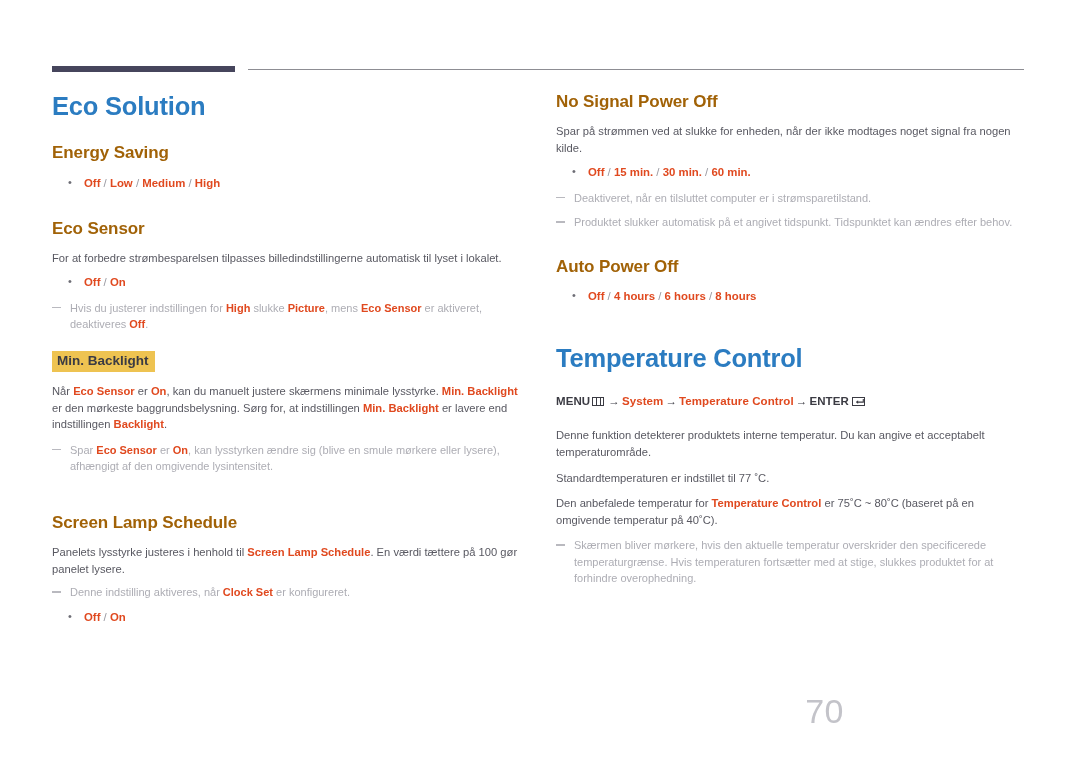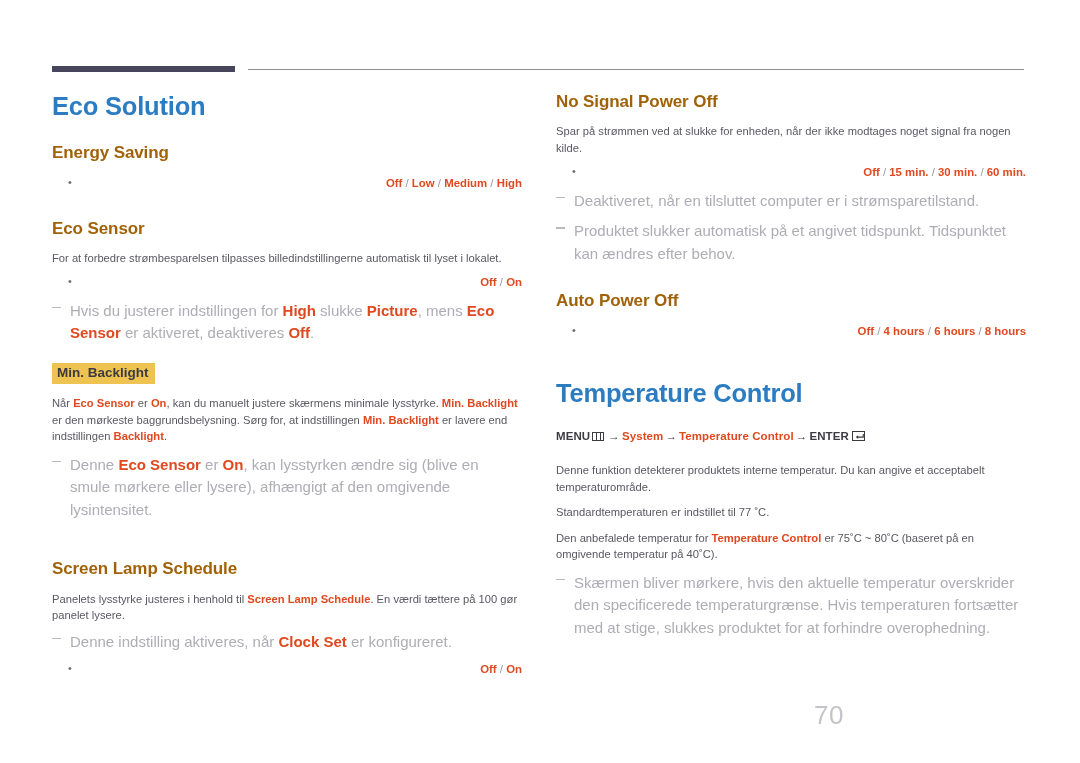--- a/index.html
+++ b/index.html
@@ -145,21 +145,20 @@
     margin-left: 3px;
     box-sizing: border-box;
   }
   .icon-enter svg { position: absolute; left: 1px; top: 0.3px; }
 
   
   ul.opts {
     list-style: none;
     margin: 0 0 9px 0;
     padding: 0;
-    text-align: right;
   }
   ul.opts li {
     position: relative;
     padding-left: 32px;
     font-size: 11.4px;
     line-height: 1.5;
     color: #9a9aa2;
   }
   ul.opts li::before {
     content: "\2022";
@@ -169,21 +168,21 @@
     color: #6d6d75;
     font-size: 11px;
   }
   ul.opts li b { color: #e0491f; font-weight: bold; }
   ul.opts li .sep { color: #9a9aa2; font-weight: normal; }
 
   
   .note {
     position: relative;
     padding-left: 18px;
-    font-size: 15px;
+    font-size: 11px;
     line-height: 1.5;
     color: #adadb4;
     margin: 0 0 8px 0;
   }
   .note::before {
     content: "";
     position: absolute;
     left: 0;
     top: 7px;
     width: 9px;
@@ -195,21 +194,21 @@
 
   .spacer-lg { height: 30px; }
   .spacer-md { height: 18px; }
   .spacer-sm { height: 10px; }
 
   
   .page-number {
     position: absolute;
     right: 52px;
     bottom: 32px;
-    font-size: 26px;
+    font-size: 34px;
     color: #c3c3c9;
     font-weight: normal;
     letter-spacing: 0.5px;
   }
 </style>
 </head>
 <body>
 
 <div class="page">
 
@@ -237,21 +236,21 @@
     <ul class="opts">
       <li><b>Off</b><span class="sep"> / </span><b>On</b></li>
     </ul>
     <p class="note"><span>Hvis du justerer indstillingen for </span><span class="hl">High</span><span> slukke </span><span class="hl">Picture</span><span>, mens </span><span class="hl">Eco Sensor</span><span> er aktiveret, deaktiveres </span><span class="hl">Off</span><span>.</span></p>
 
     <div class="spacer-sm"></div>
 
     
     <h3 class="sub-hl">Min. Backlight</h3>
     <p class="body"><span>Når </span><span class="hl">Eco Sensor</span><span> er </span><span class="hl">On</span><span>, kan du manuelt justere skærmens minimale lysstyrke. </span><span class="hl">Min. Backlight</span><span> er den mørkeste baggrundsbelysning. Sørg for, at indstillingen </span><span class="hl">Min. Backlight</span><span> er lavere end indstillingen </span><span class="hl">Backlight</span><span>.</span></p>
-    <p class="note"><span>Denne </span><span class="hl">Eco Sensor</span><span> er </span><span class="hl">On</span><span>, kan lysstyrken ændre sig (blive en smule mørkere eller lysere), afhængigt af den omgivende lysintensitet.</span></p>
+    <p class="note"><span>Spar </span><span class="hl">Eco Sensor</span><span> er </span><span class="hl">On</span><span>, kan lysstyrken ændre sig (blive en smule mørkere eller lysere), afhængigt af den omgivende lysintensitet.</span></p>
 
     <div class="spacer-lg"></div>
 
     
     <h2 class="section">Screen Lamp Schedule</h2>
     <p class="body tight"><span>Panelets lysstyrke justeres i henhold til </span><span class="hl">Screen Lamp Schedule</span><span>. En værdi tættere på 100 gør panelet lysere.</span></p>
     <p class="note"><span>Denne indstilling aktiveres, når </span><span class="hl">Clock Set</span><span> er konfigureret.</span></p>
     <ul class="opts">
       <li><b>Off</b><span class="sep"> / </span><b>On</b></li>
     </ul>

